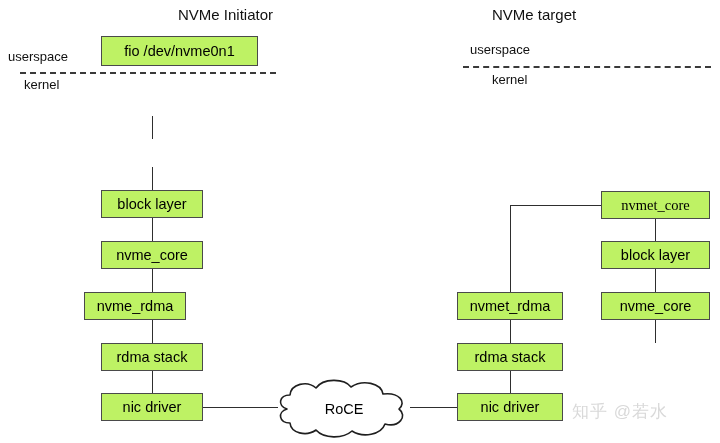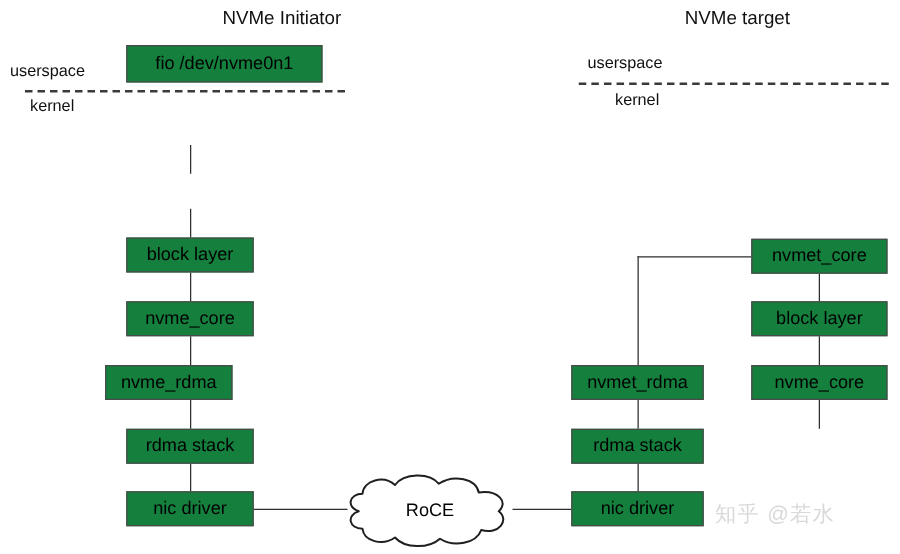--- a/index.html
+++ b/index.html
@@ -15,21 +15,21 @@
     position: relative;
     width: 720px;
     height: 443px;
     background: #ffffff;
     overflow: hidden;
   }
   .box {
     position: absolute;
     box-sizing: border-box;
     border: 1.6px solid #4a4a4a;
-    background: #15803d;
+    background: #bef264;
     display: flex;
     align-items: center;
     justify-content: center;
     font-size: 14.5px;
     line-height: 1;
     color: #000000;
     white-space: nowrap;
     z-index: 3;
   }
   .title {
@@ -88,21 +88,21 @@
     user-select: none;
   }
 </style>
 </head>
 <body>
 
 <div id="canvas">
 
   <div class="title" style="left:121px; top:6px; width:152px; text-align:right;">NVMe Initiator</div>
 
-  <div class="title" style="left:472px; top:6px; width:160px; text-align:right;">NVMe target</div>
+  <div class="title" style="left:492px; top:6px; width:160px; text-align:left;">NVMe target</div>
 
   <div class="side-label" style="left:8px; top:49px;">userspace</div>
   <div class="dashed" style="left:20px; top:72px; width:256px;"></div>
   <div class="side-label" style="left:24px; top:77px;">kernel</div>
 
   <div class="side-label" style="left:470px; top:42px;">userspace</div>
   <div class="dashed" style="left:463px; top:66px; width:248px;"></div>
   <div class="side-label" style="left:492px; top:72px;">kernel</div>
 
   <div class="vline" style="left:152px; top:116px; height:23px;"></div>
@@ -156,21 +156,21 @@
   <div class="box" style="left:457px; top:292px; width:106px; height:28px;">nvmet_rdma</div>
 
   <div class="box" style="left:457px; top:343px; width:106px; height:28px;">rdma stack</div>
 
   <div class="box" style="left:457px; top:393px; width:106px; height:28px;">nic driver</div>
 
   <div class="vline" style="left:655px; top:219px; height:22px;"></div>
   <div class="vline" style="left:655px; top:269px; height:23px;"></div>
   <div class="vline" style="left:655px; top:320px; height:23px;"></div>
 
-  <div class="box" style="left:601px; top:191px; width:109px; height:28px;">nvmet_core</div>
+  <div class="box" style="left:601px; top:191px; width:109px; height:28px;font-family:Liberation Serif, serif;">nvmet_core</div>
 
   <div class="box" style="left:601px; top:241px; width:109px; height:28px;">block layer</div>
 
   <div class="box" style="left:601px; top:292px; width:109px; height:28px;">nvme_core</div>
 
 
   <div class="watermark" style="left:572px; top:400px;">知乎 @若水</div>
 
 </div>
 

